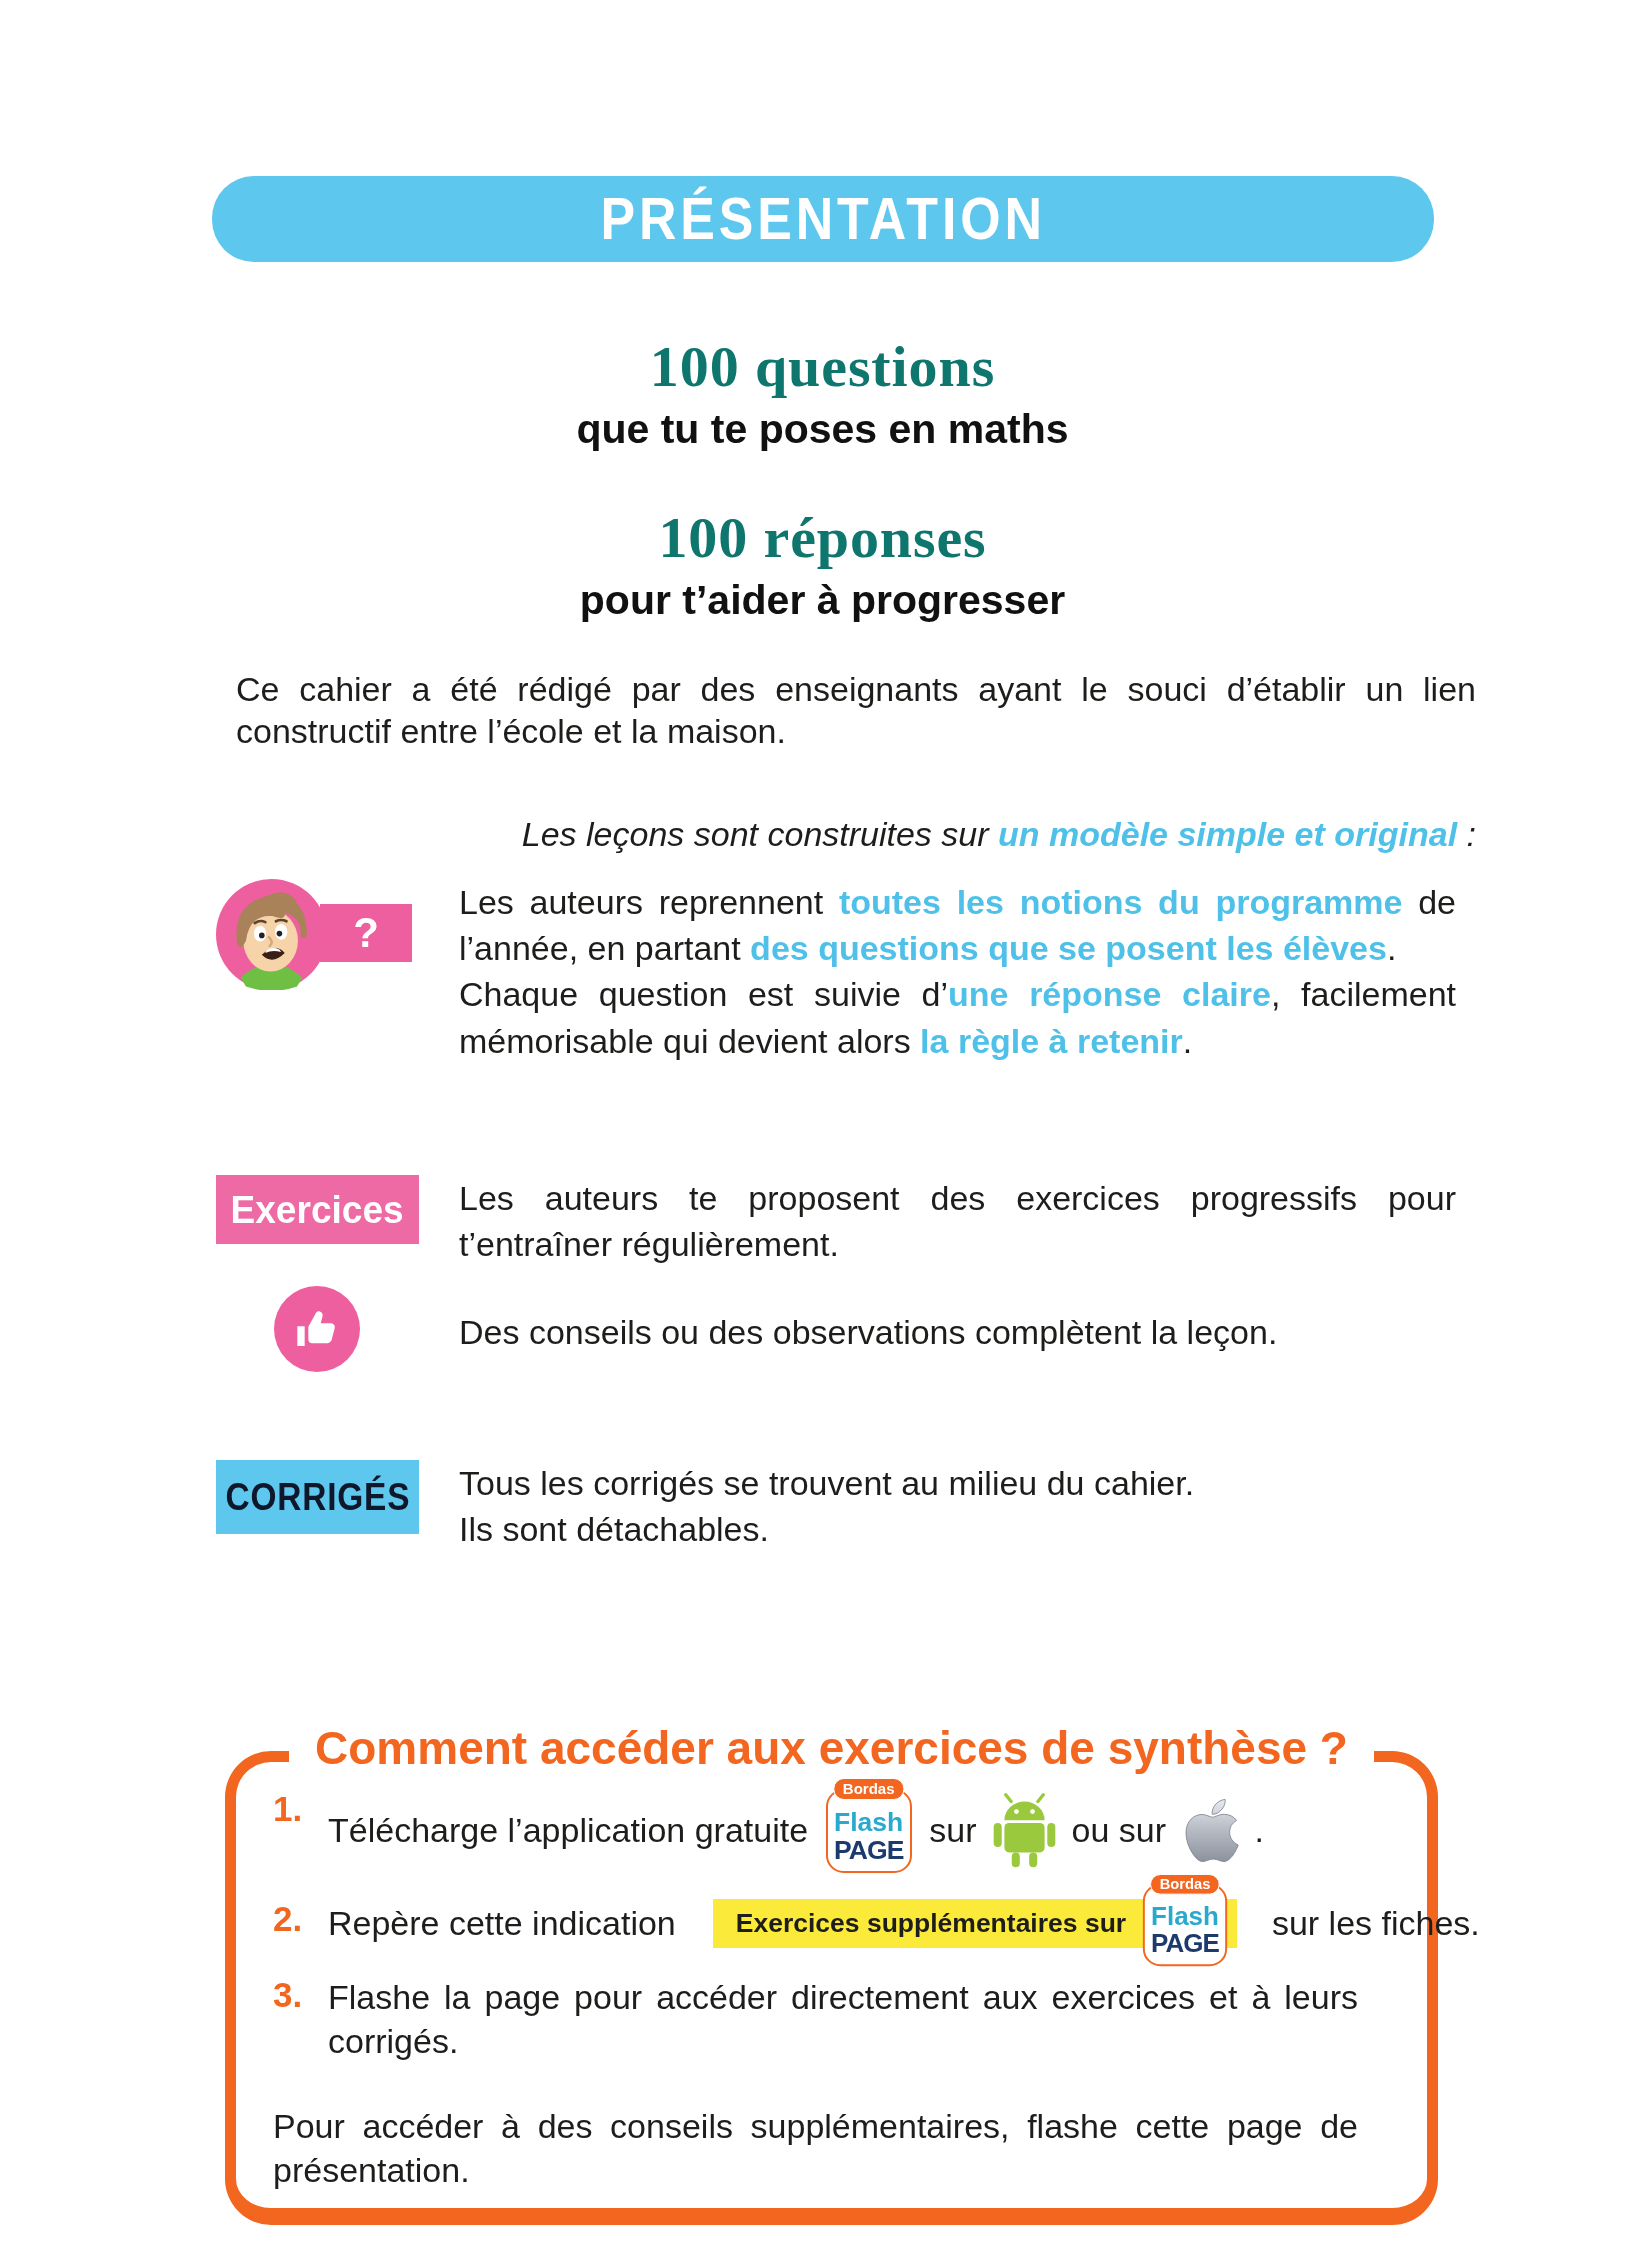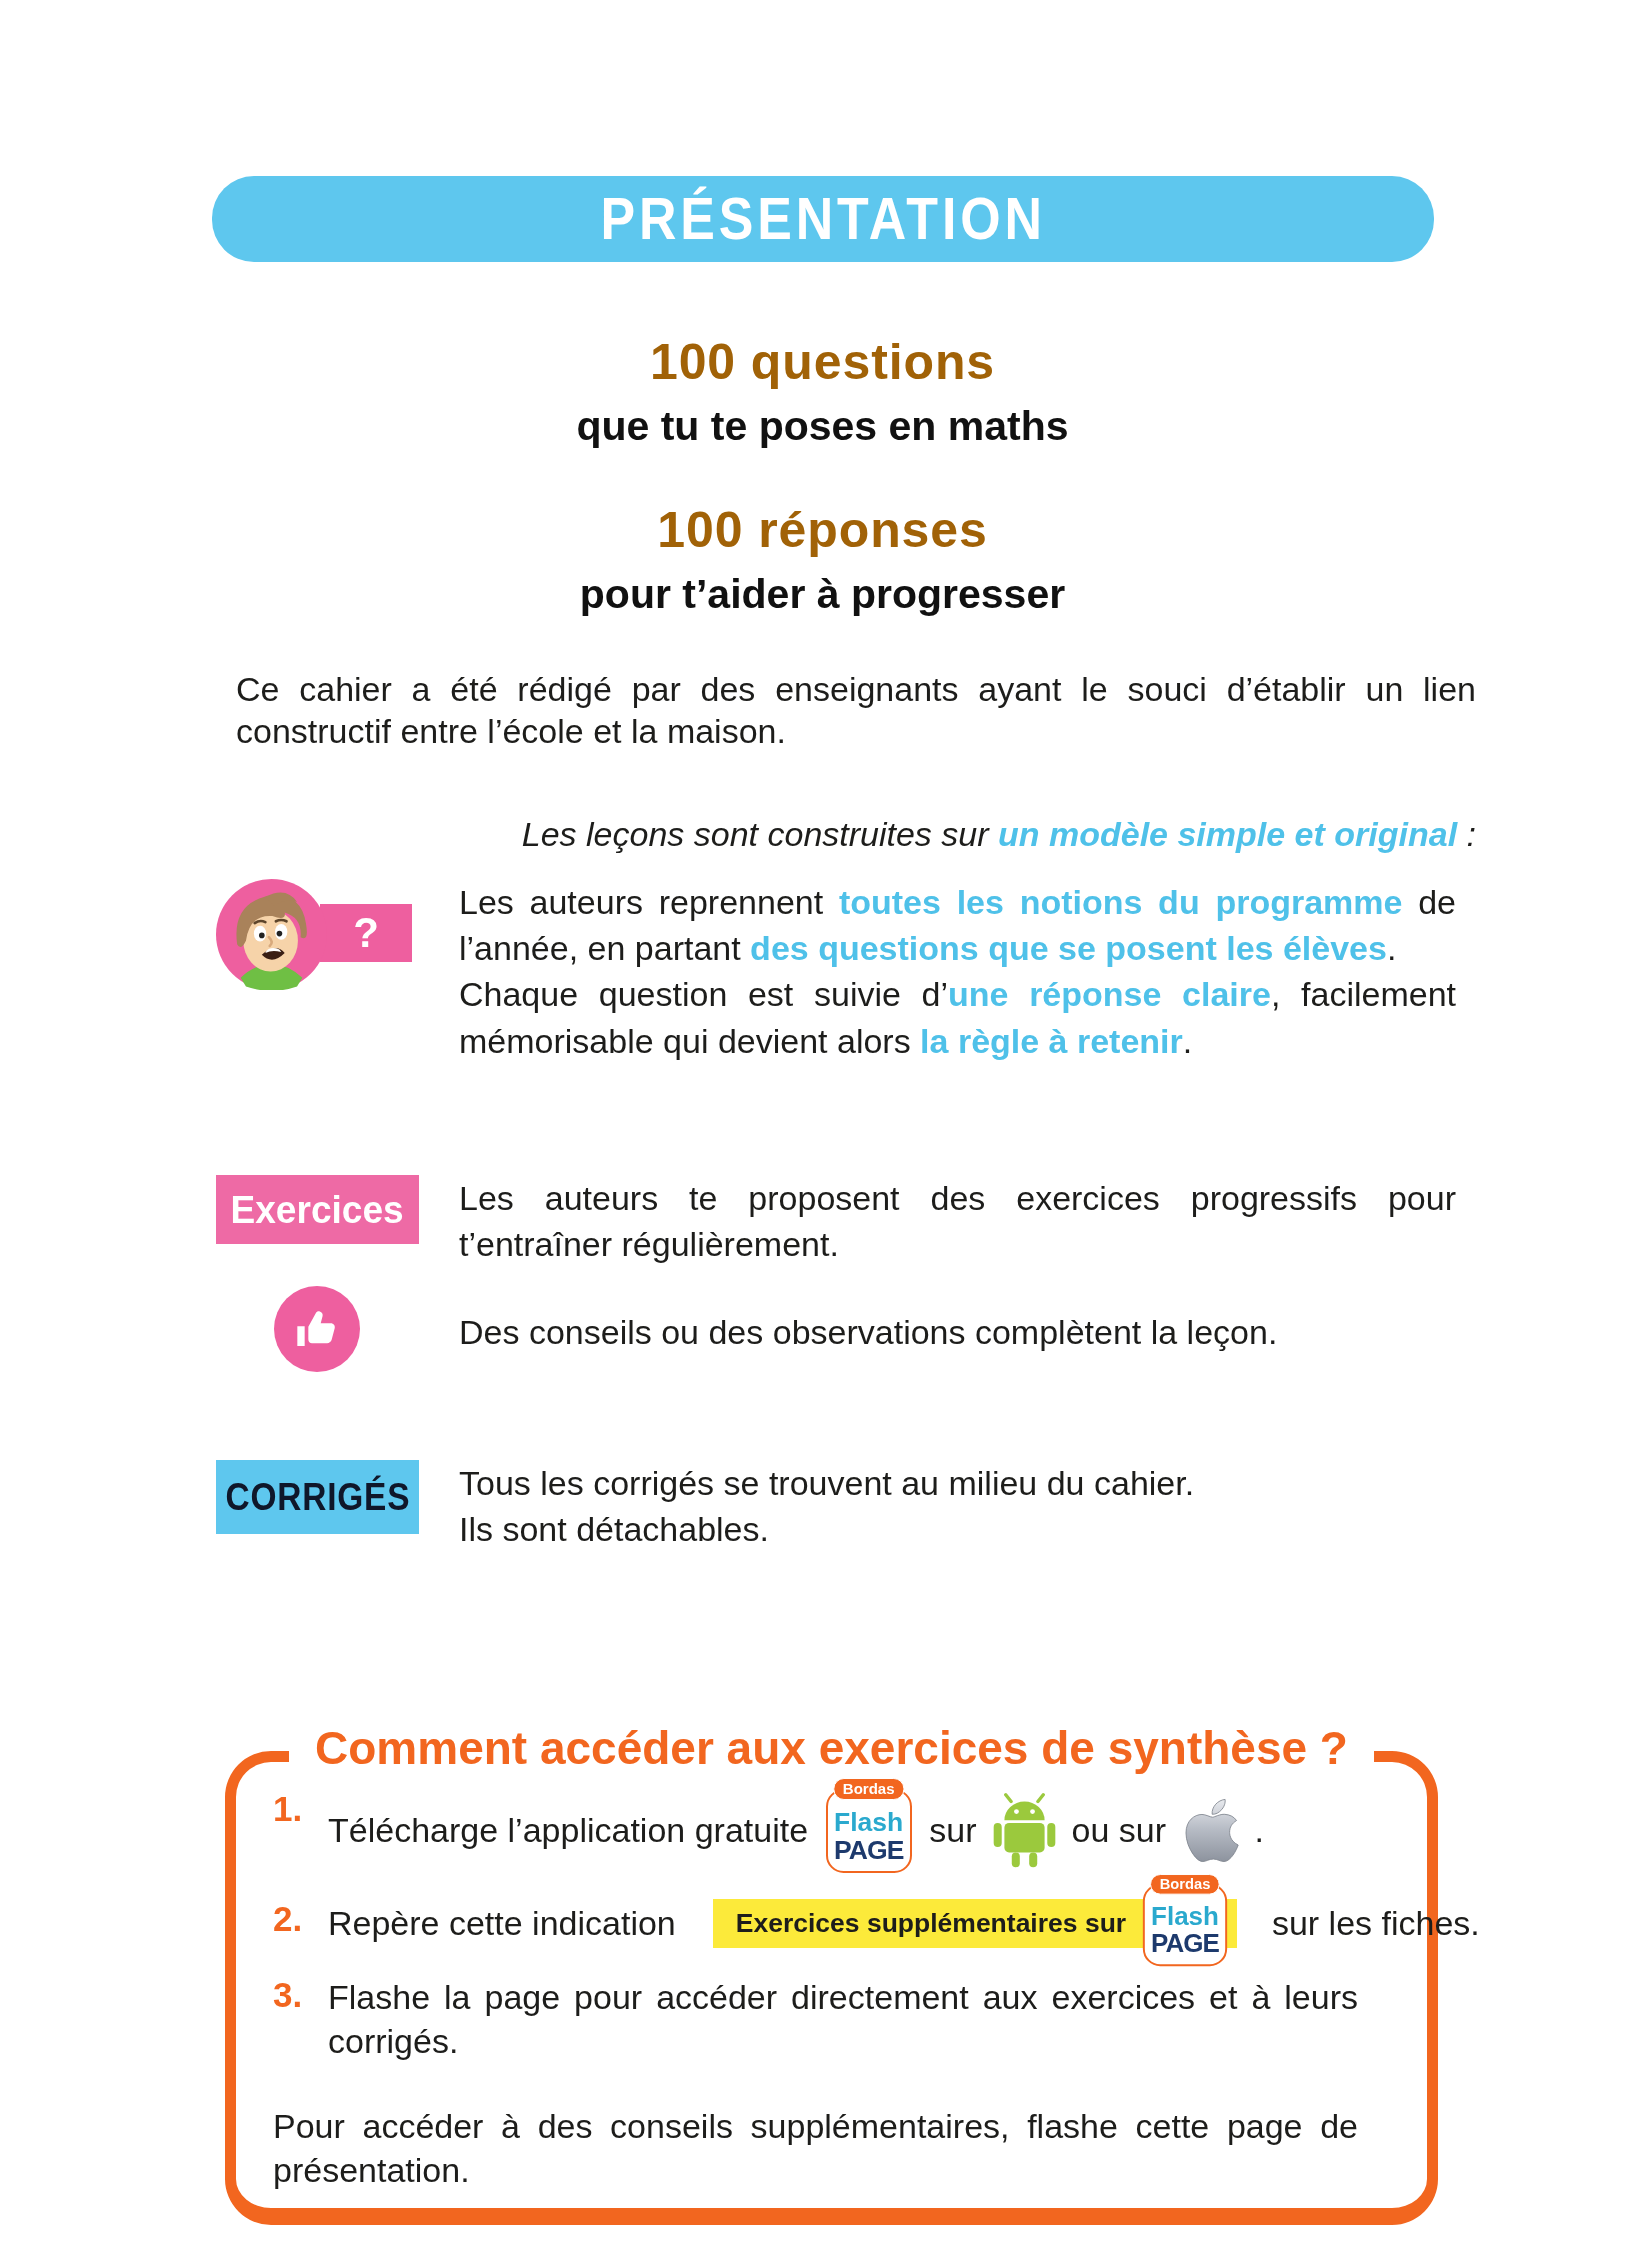--- a/index.html
+++ b/index.html
@@ -9,22 +9,22 @@
 
   
   .banner { position:absolute; top:176px; left:212px; width:1222px; height:86px;
             background:#5ec7ee; border-radius:42px;
             display:flex; align-items:center; justify-content:center; }
   .banner-text { color:#fff; font-size:59px; font-weight:bold; letter-spacing:4.4px;
                  display:inline-block; transform:scaleX(.88); }
 
   
   .intro { position:absolute; top:333px; left:0; width:100%; text-align:center; }
-  .green-title { color:#a16207; font-size:50px; font-weight:bold; letter-spacing:0.9px; }
-  .black-sub { color:#111; font-size:41px; font-weight:bold; margin-top:12px; }
+  .green-title { color:#0f766e; font-size:58px; font-weight:bold; letter-spacing:0.9px;font-family:Liberation Serif, serif; }
+  .black-sub { color:#111; font-size:41px; font-weight:bold; margin-top:6px; }
   .intro-gap { height:51px; }
 
   
   .para { position:absolute; left:216px; width:1240px; font-size:34px;
           line-height:1.24; text-align:justify; color:#1d1d1b;margin-left:20px; }
   #para1 { top:668px; }
   #para2 { top:813px; text-align:right;font-style:italic; }
   .blue { color:#4fc1e9; font-weight:bold; }
 
   

